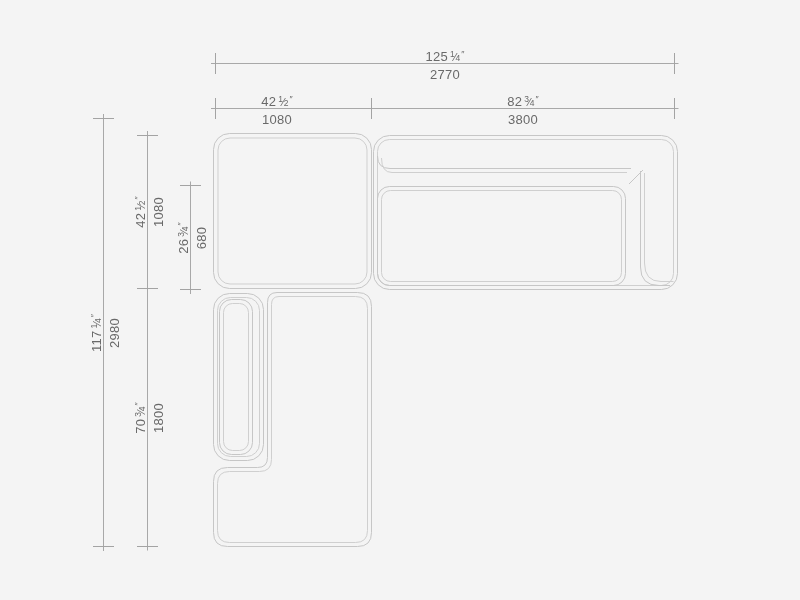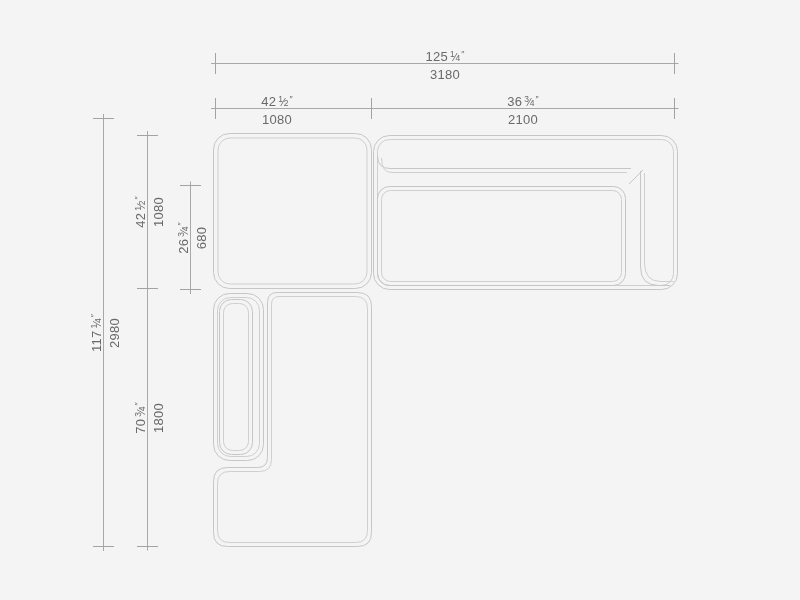--- a/index.html
+++ b/index.html
@@ -71,31 +71,31 @@
       <path class="sofa-in" d="M 279,296.5 H 355.5 Q 367.5,296.5 367.5,308.5 V 530.5 Q 367.5,542.5 355.5,542.5 H 229.5 Q 217.5,542.5 217.5,530.5 V 483.5 Q 217.5,471.5 229.5,471.5 H 259.5 Q 271.5,471.5 271.5,459.5 V 304.5 Q 271.5,296.5 279,296.5 Z"></path>
       <rect class="sofa" x="213.5" y="293.5" width="50" height="167" rx="16"></rect>
       <rect class="sofa-in" x="217.5" y="297.5" width="42" height="159" rx="13"></rect>
       <rect class="sofa" x="219.5" y="299.5" width="33" height="155" rx="12"></rect>
       <rect class="sofa-in" x="223.5" y="303.5" width="25" height="147" rx="9"></rect>
     </g>
   </svg>
 
   <div class="dim-label" style="left:445px;top:63.5px">
     <span class="in-row"><span class="wh">125</span><span class="nu">1</span><span class="sl">⁄</span><span class="dn">4</span><span class="mk">″</span></span>
-    <span class="mm-row">3180</span>
+    <span class="mm-row">2770</span>
   </div>
 
   <div class="dim-label" style="left:277px;top:108.5px">
     <span class="in-row"><span class="wh">42</span><span class="nu">1</span><span class="sl">⁄</span><span class="dn">2</span><span class="mk">″</span></span>
     <span class="mm-row">1080</span>
   </div>
 
   <div class="dim-label" style="left:523px;top:108.5px">
-    <span class="in-row"><span class="wh">36</span><span class="nu">3</span><span class="sl">⁄</span><span class="dn">4</span><span class="mk">″</span></span>
-    <span class="mm-row">2100</span>
+    <span class="in-row"><span class="wh">82</span><span class="nu">3</span><span class="sl">⁄</span><span class="dn">4</span><span class="mk">″</span></span>
+    <span class="mm-row">3800</span>
   </div>
 
   <div class="dim-label vert" style="left:103.5px;top:332.5px">
     <span class="in-row"><span class="wh">117</span><span class="nu">1</span><span class="sl">⁄</span><span class="dn">4</span><span class="mk">″</span></span>
     <span class="mm-row">2980</span>
   </div>
 
   <div class="dim-label vert" style="left:147.5px;top:212px">
     <span class="in-row"><span class="wh">42</span><span class="nu">1</span><span class="sl">⁄</span><span class="dn">2</span><span class="mk">″</span></span>
     <span class="mm-row">1080</span>

